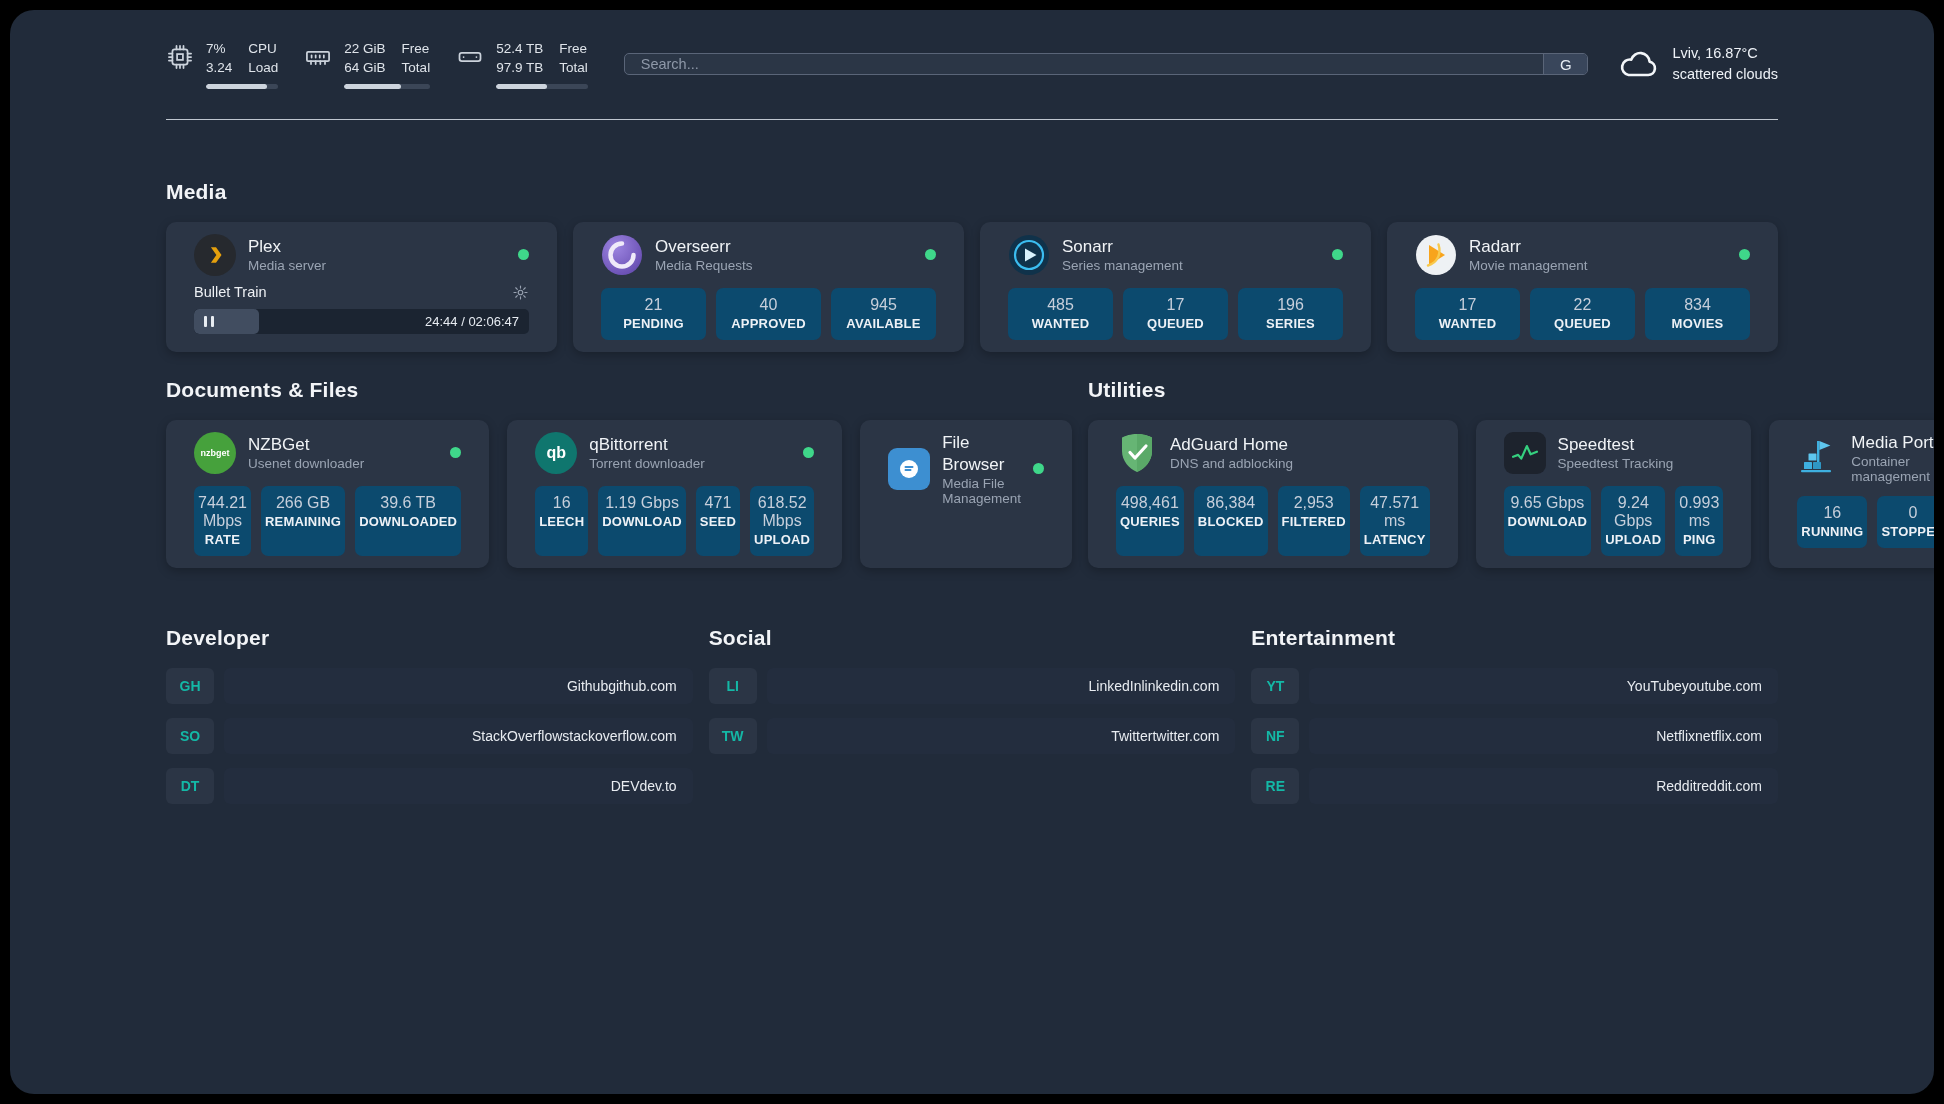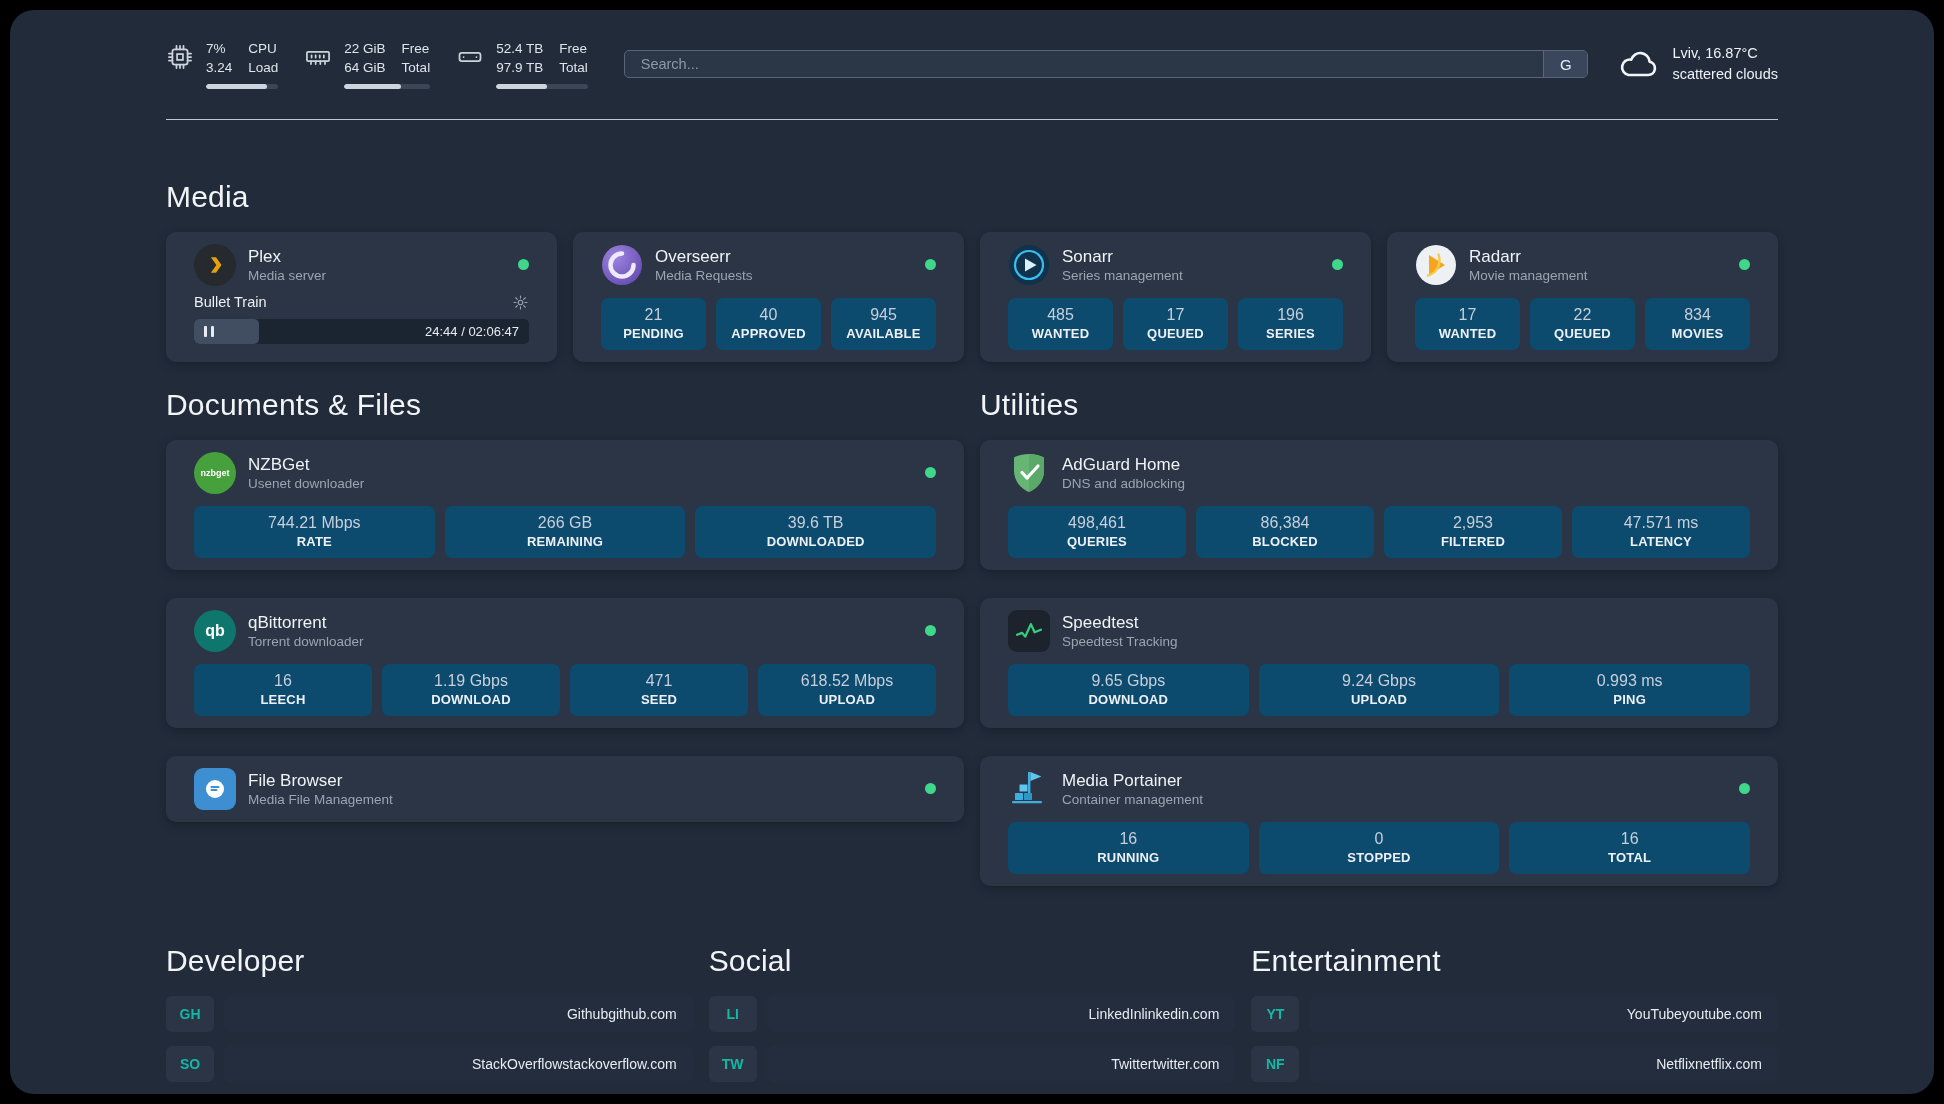--- a/index.html
+++ b/index.html
@@ -8,30 +8,30 @@
   .page{position:absolute;inset:10px;background:#212b3a;border-radius:24px;padding:30px 156px 0;overflow:hidden}
 
   
   .topbar{display:flex;align-items:center}
   .metric{display:flex;align-items:flex-start;gap:12px;margin-right:26px}
   .metric-icon{color:#ccd3dc;margin-top:3px;display:flex}
   .metric-cols{display:flex;gap:16px}
   .metric-col{display:flex;flex-direction:column;font-size:13.5px;line-height:1.4;color:#dfe4ea;white-space:nowrap}
   .metric-bar{margin-top:6px;height:5px;border-radius:3px;background:#3b4657;overflow:hidden}
   .metric-fill{display:block;height:100%;background:#cdd4dd;border-radius:3px}
-  .search{flex:1;display:flex;align-items:center;height:28px;border:1px solid #5a6578;background:#2b3646;border-radius:5px;margin:0 28px 0 10px;overflow:hidden}
+  .search{flex:1;display:flex;align-items:center;height:22px;border:1px solid #5a6578;background:#2b3646;border-radius:5px;margin:0 28px 0 10px;overflow:hidden}
   .search input{flex:1;height:100%;background:transparent;border:0;outline:0;padding:0 16px;font-size:14.5px;color:#e4e9ef;font-family:inherit}
   .search input::placeholder{color:#8e98a8}
   .search-engine{width:44px;height:100%;border:0;border-left:1px solid #5a6578;background:#39465b;color:#e8edf3;font-size:15px;font-family:inherit;cursor:pointer}
   .weather{display:flex;align-items:center;gap:12px;cursor:pointer}
   .weather-text{font-size:14.5px;line-height:1.45;color:#eef2f7}
   .divider{margin-top:30px;height:1px;background:#dbe2ea;opacity:.85}
 
   
-  .section-heading{font-size:30px;font-weight:400;color:#f2f4f7;letter-spacing:.2px}
+  .section-heading{font-size:21px;font-weight:700;color:#f2f4f7;letter-spacing:.2px}
   .media-section{margin-top:60px}
   .media-grid{display:grid;grid-template-columns:repeat(4,1fr);gap:16px;margin-top:18px}
   .card{background:#2b3545;border-radius:10px;padding:12px 28px;box-shadow:0 3px 10px rgba(0,0,0,.25);cursor:pointer}
   .card-header{display:flex;align-items:center;gap:12px}
   .app-icon{width:42px;height:42px;flex:none;display:flex;align-items:center;justify-content:center}
   .icon-circle{border-radius:50%}
   .icon-square{border-radius:9px}
   .app-title{font-size:17px;font-weight:500;color:#f0f3f6;line-height:1.3}
   .app-sub{font-size:13.5px;color:#9aa4b3}
   .status-dot{width:11px;height:11px;border-radius:50%;background:#3fd78a;margin-left:auto;flex:none}
@@ -48,21 +48,21 @@
   .player{margin-top:8px}
   .player-top{display:flex;align-items:center;justify-content:space-between;font-size:14.5px;color:#edf0f4}
   .gear{display:flex;cursor:pointer}
   .player-bar{position:relative;margin-top:8px;height:25px;background:#1b2431;border-radius:5px;overflow:hidden;cursor:pointer}
   .player-fill{position:absolute;left:0;top:0;bottom:0;background:#414d60;border-radius:5px;display:flex;align-items:center;padding-left:10px}
   .pause-icon{display:inline-flex;gap:3.5px;cursor:pointer}
   .pause-icon i{width:3px;height:11px;background:#e9edf2;border-radius:1px}
   .player-time{position:absolute;right:10px;top:50%;transform:translateY(-50%);font-size:13px;color:#e7ecf2}
 
   .two-col{display:grid;grid-template-columns:1fr 1fr;gap:16px;margin-top:26px;align-items:start}
-  .col-cards{display:flex;flex-direction:column;gap:28px;margin-top:18px}
+  .col-cards{display:flex;flex-direction:row;gap:18px;margin-top:18px}
 
   
   .bottom{display:grid;grid-template-columns:repeat(3,1fr);gap:16px;margin-top:58px;align-items:start}
   .bm-list{display:flex;flex-direction:column;gap:14px;margin-top:18px}
   .bm-row{display:flex;gap:10px;height:36px;cursor:pointer}
   .bm-abbr{width:48px;background:#2b3545;border-radius:6px;display:flex;align-items:center;justify-content:center;font-size:14px;font-weight:700;color:#14b8a6;flex:none}
   .bm-pill{flex:1;background:#232d3e;border-radius:6px;display:flex;align-items:center;justify-content:flex-end;padding:0 16px;font-size:14px;color:#e8ecf1}
 </style>
 </head>
 <body>

